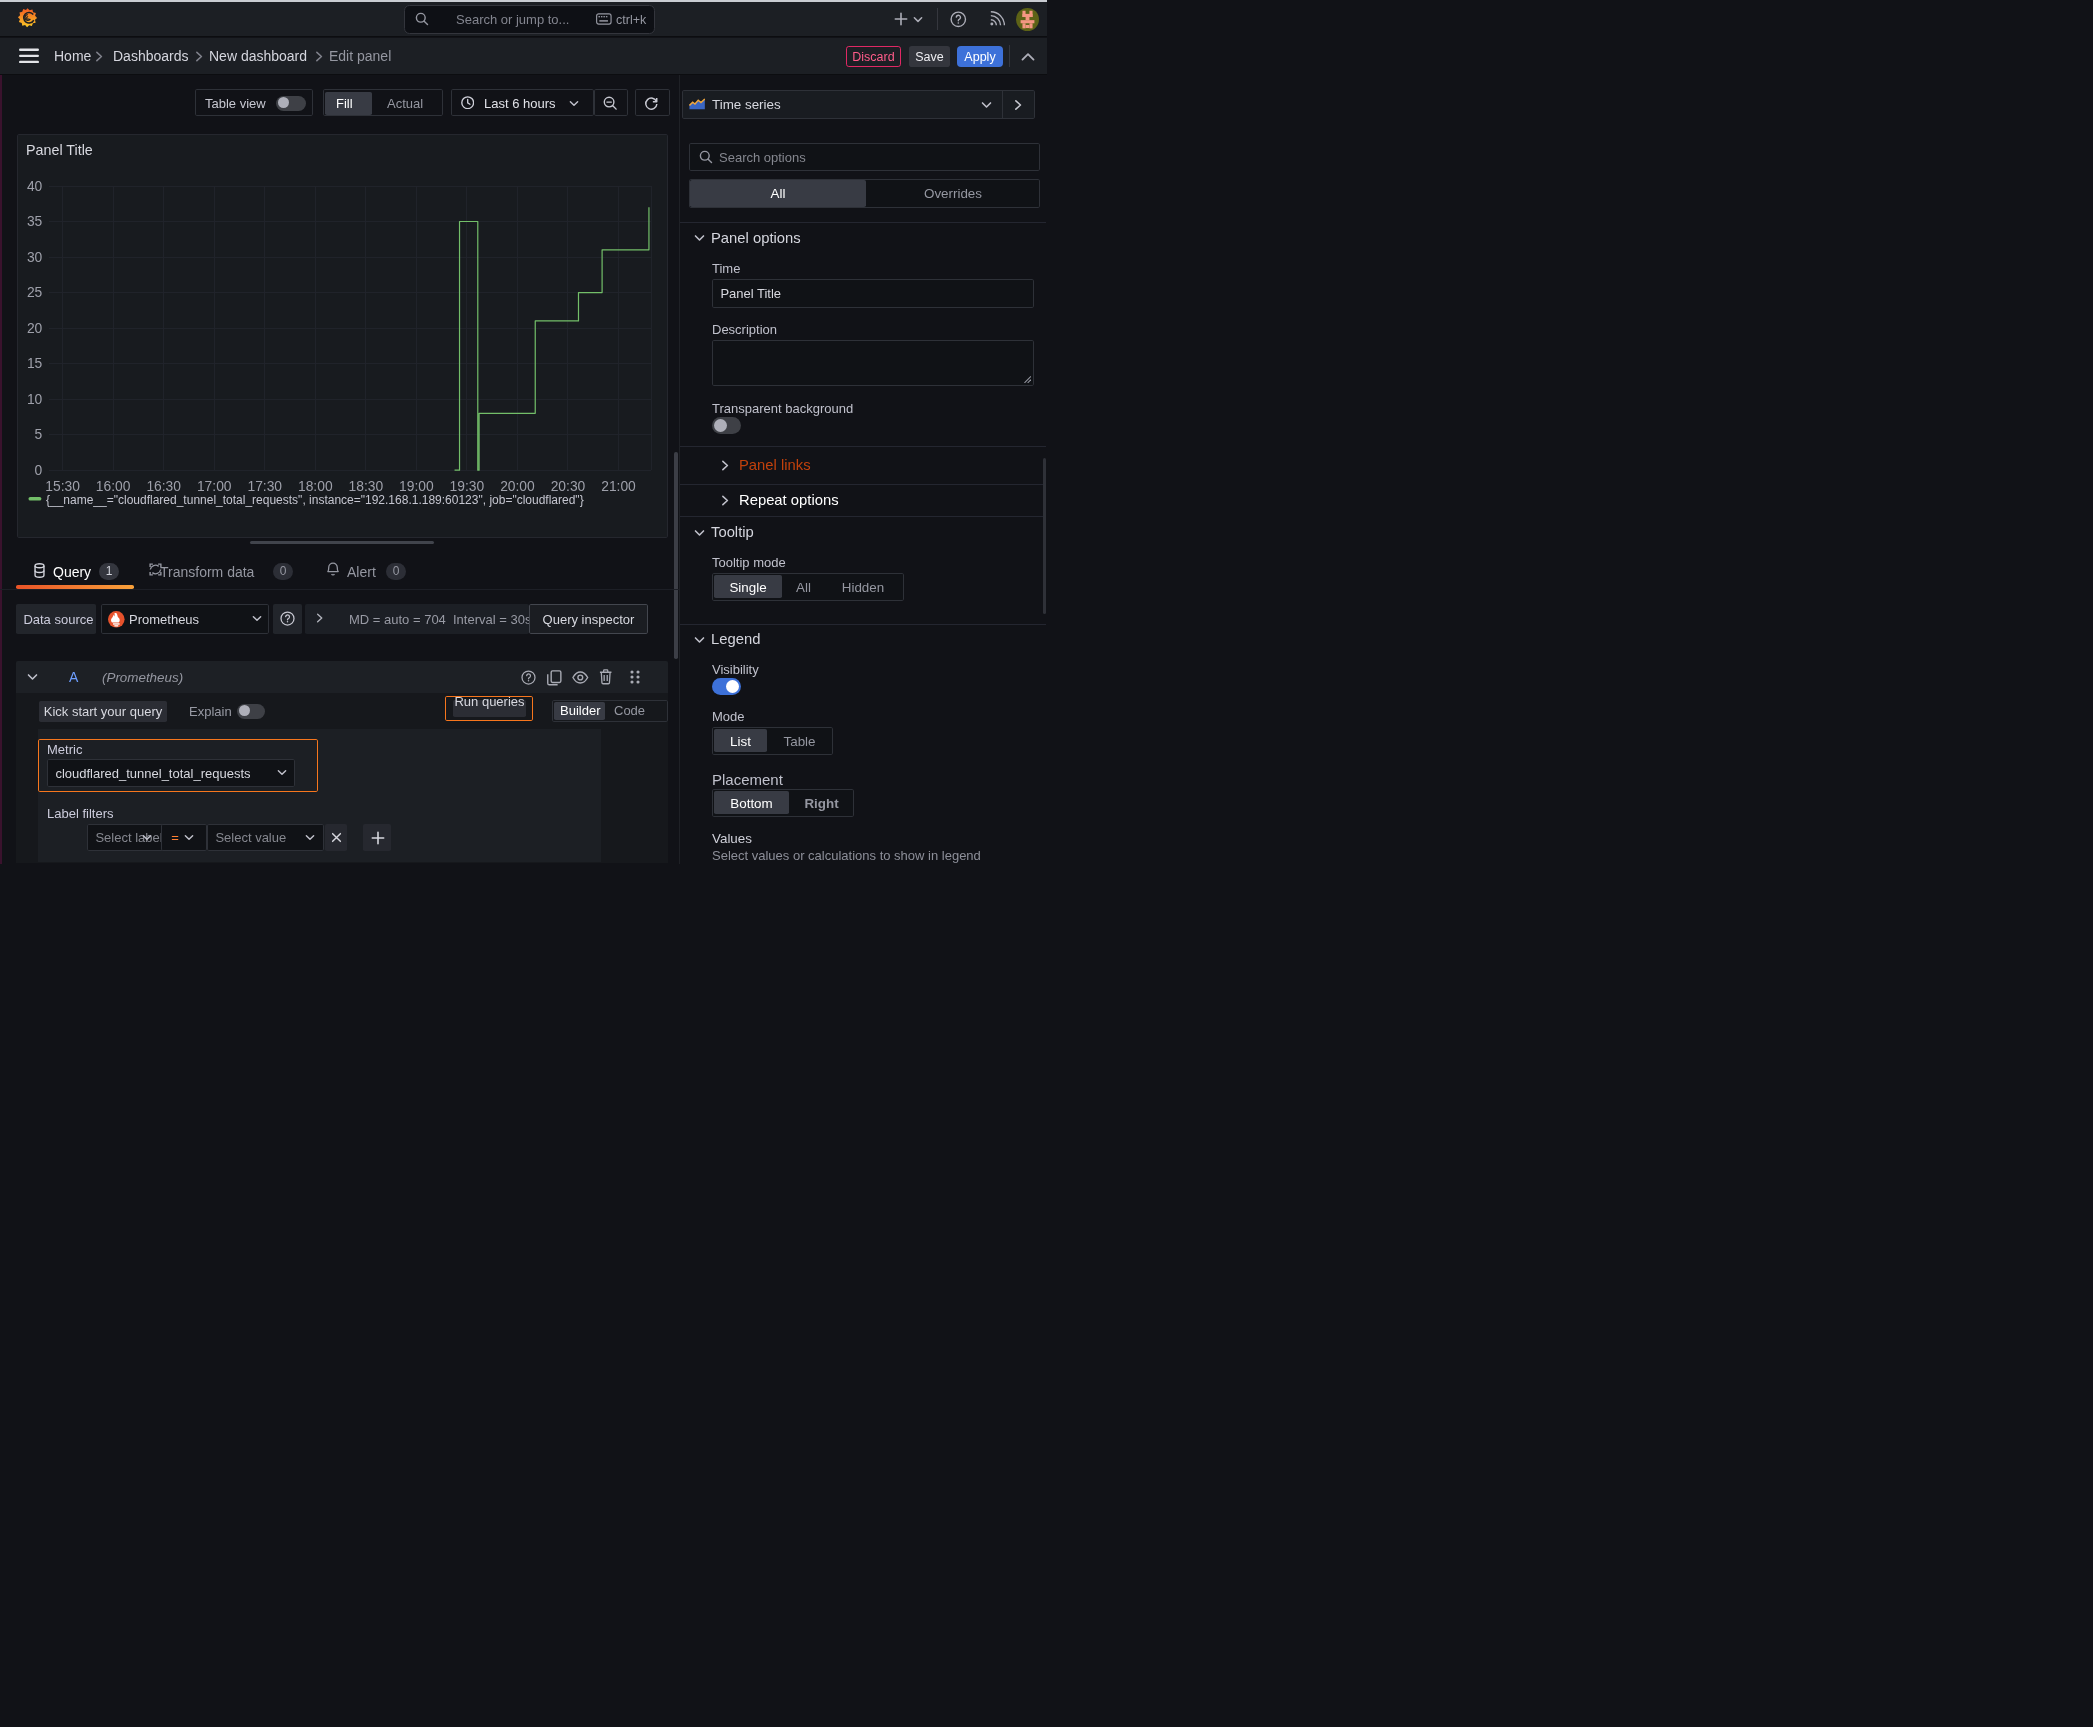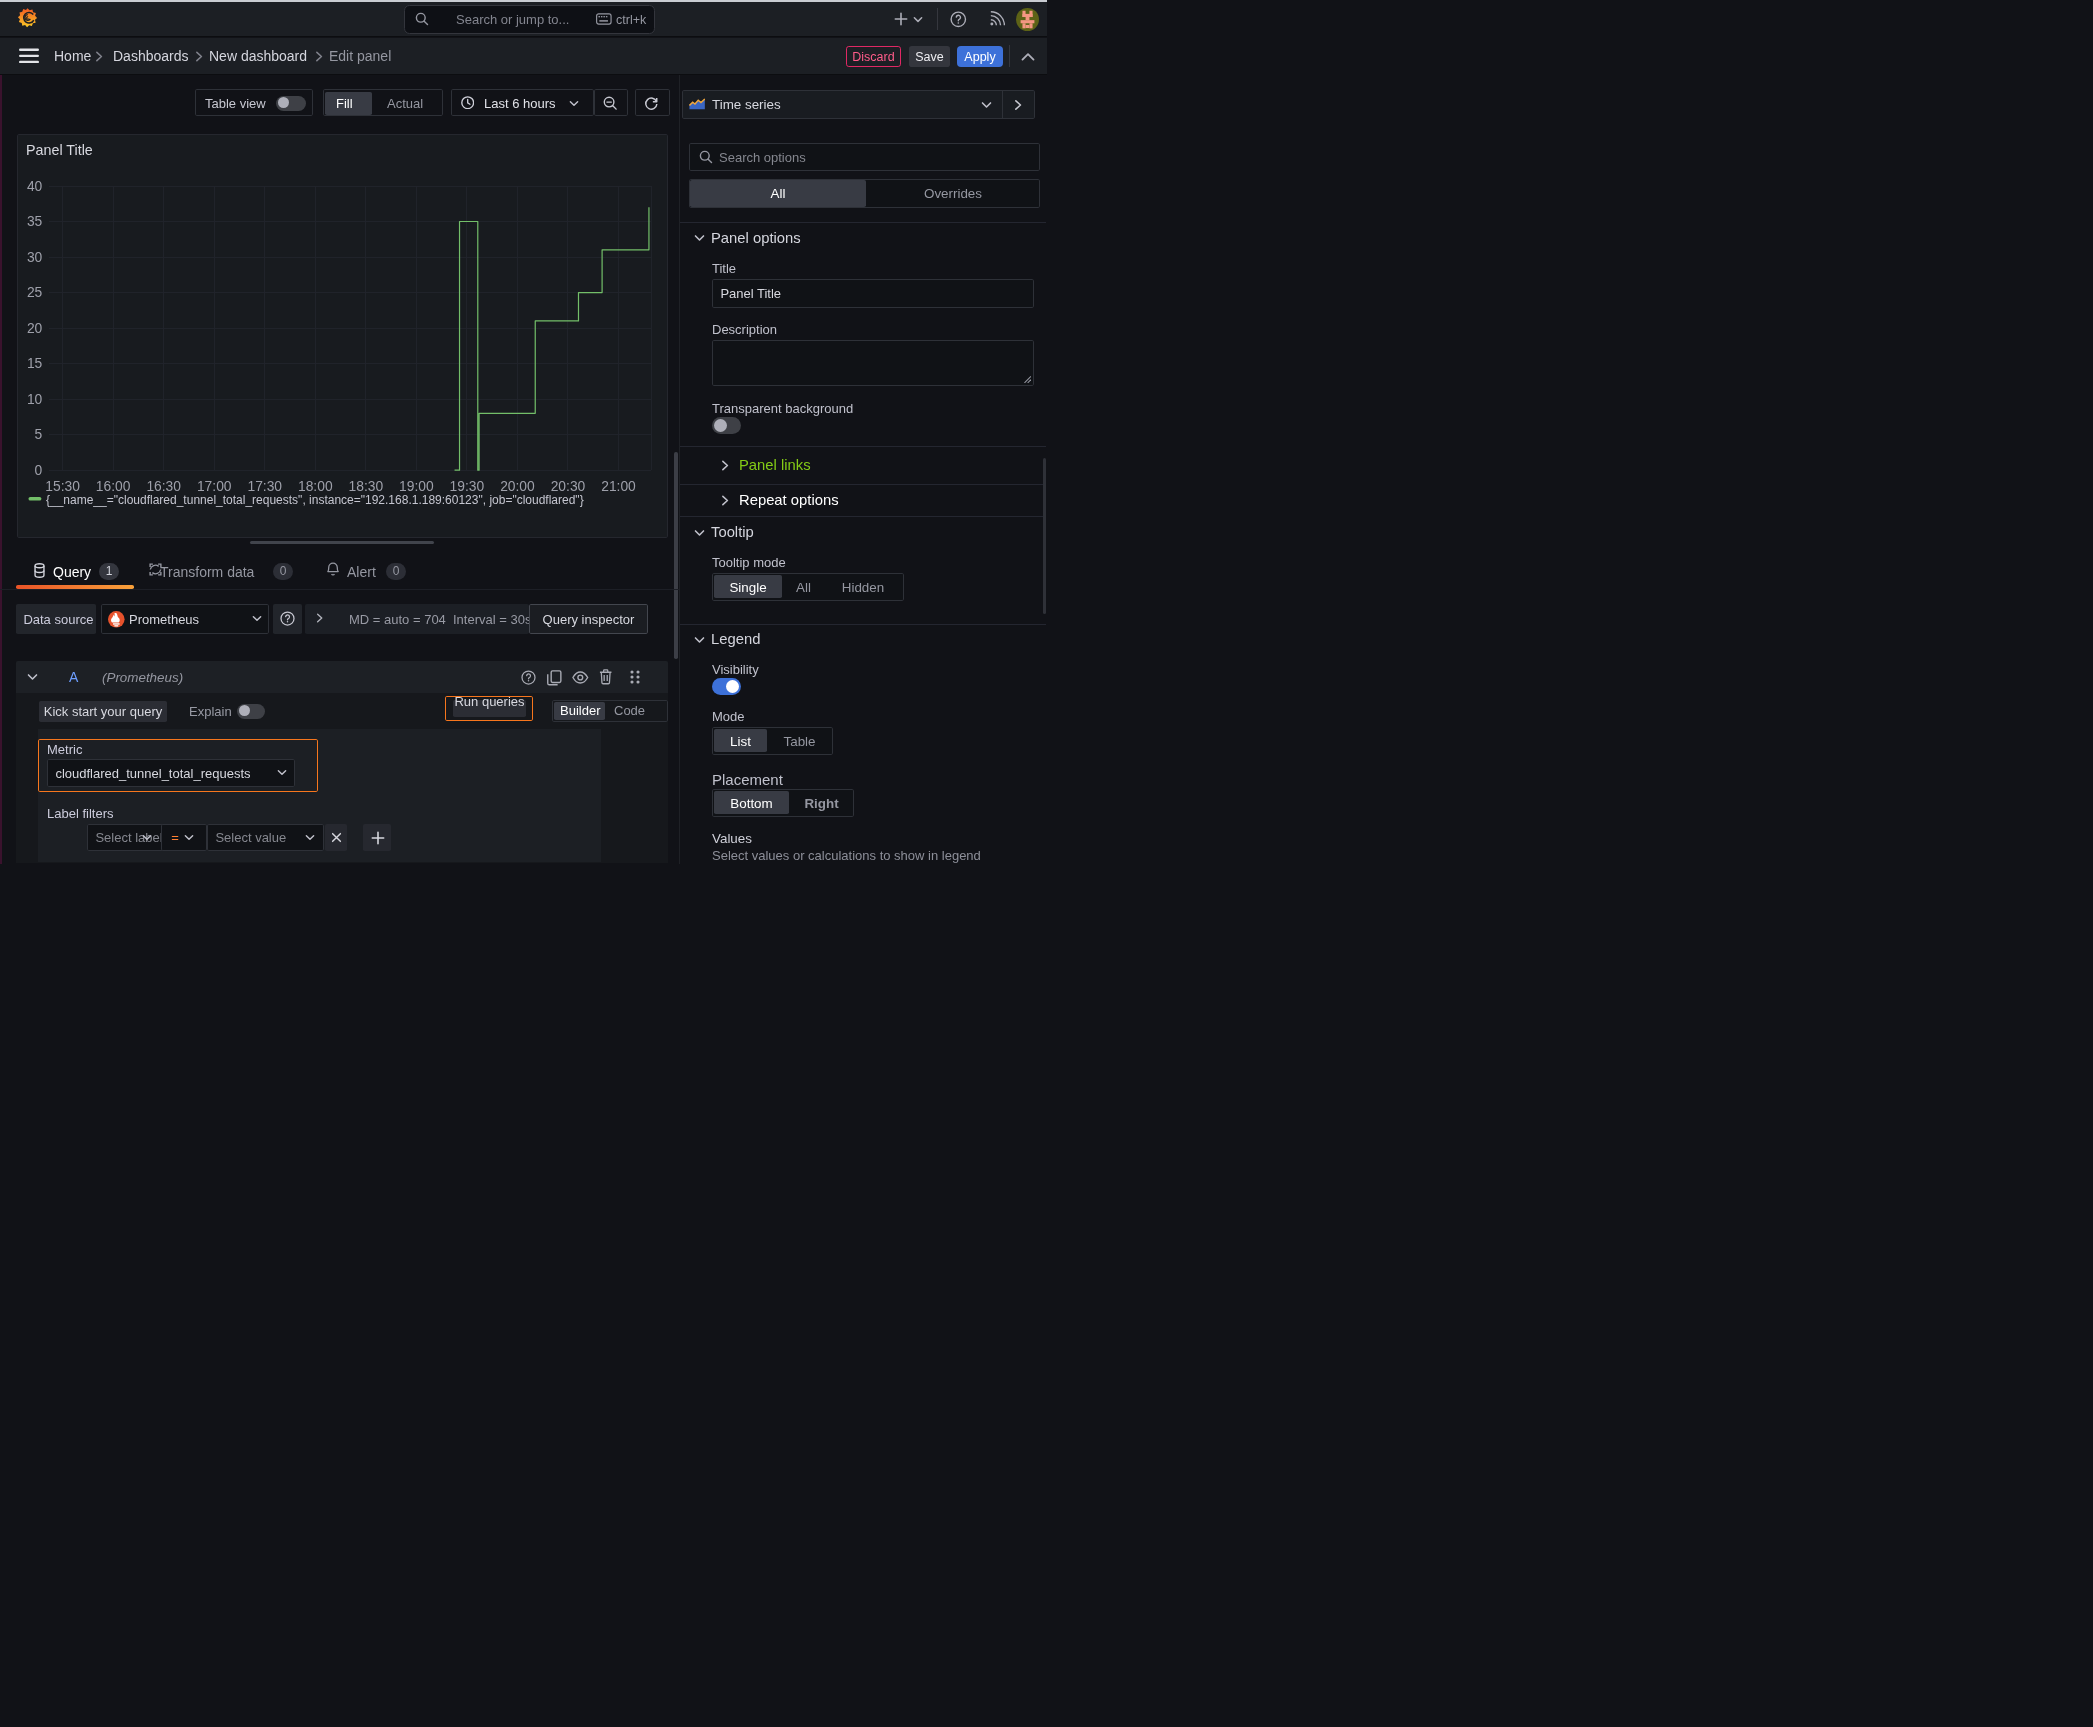--- a/index.html
+++ b/index.html
@@ -392,38 +392,38 @@
     <div class="abs" style="left:689px;top:179px;width:351px;height:29px;background:#101216;border:0.9px solid #2e3138;border-radius:1.8px;"></div>
     <div class="abs seg" style="left:690px;top:180px;width:176px;height:27px;"></div>
     <div class="abs" style="left:690px;top:186px;width:176px;text-align:center;font-size:13.4px;color:#ffffff;font-weight:500;">All</div>
     <div class="abs" style="left:866px;top:186px;width:174px;text-align:center;font-size:13.4px;color:#9597a1;">Overrides</div>
     <div class="abs" style="left:680px;top:222px;width:366px;height:0.9px;background:#242630;"></div>
 
     <svg class="abs" style="left:694px;top:234px" width="11" height="8.3" viewBox="0 0 11 8">
         <path d="M1.5 1.8 L5.5 5.8 L9.5 1.8" fill="none" stroke="#c0c1cb" stroke-width="1.6" stroke-linecap="round" stroke-linejoin="round"></path>
       </svg>
     <div class="abs" style="left:711px;top:230px;font-size:14.8px;font-weight:500;color:#d5d6de;">Panel options</div>
-    <div class="abs" style="left:712px;top:261px;font-size:13px;color:#c0c1cc;">Title</div>
+    <div class="abs" style="left:712px;top:261px;font-size:13px;color:#c0c1cc;">Time</div>
     <div class="abs" style="left:712px;top:279px;width:322px;height:29px;background:#101216;border:0.9px solid #2e3138;border-radius:1.8px;color:#d7d8df;font-size:13px;display:flex;align-items:center;padding-left:7.4px;">Panel Title</div>
     <div class="abs" style="left:712px;top:322px;font-size:13px;color:#c0c1cc;">Description</div>
     <div class="abs" style="left:712px;top:340px;width:322px;height:46px;background:#101216;border:0.9px solid #2e3138;border-radius:1.8px;"></div>
     <svg class="abs" style="left:1024px;top:376px" width="7.4" height="7.4" viewBox="0 0 8 8">
         <g stroke="#9597a1" stroke-width="1.1">
           <line x1="0.5" y1="7.5" x2="7.5" y2="0.5"></line>
           <line x1="4" y1="7.5" x2="7.5" y2="4"></line>
         </g>
       </svg>
     <div class="abs" style="left:712px;top:401px;font-size:13px;color:#c0c1cc;">Transparent background</div>
     <div class="abs" style="left:712px;top:417px;width:29px;height:17.4px;background:#3e4046;border-radius:9.2px;"></div>
     <div class="abs" style="left:714px;top:419px;width:13px;height:13px;background:#aeafb9;border-radius:50%;"></div>
     <div class="abs" style="left:680px;top:446px;width:366px;height:0.9px;background:#242630;"></div>
     <svg class="abs" style="left:721px;top:460px" width="8.3" height="11" viewBox="0 0 9 12">
         <path d="M2 1.5 L7 6 L2 10.5" fill="none" stroke="#c0c1cb" stroke-width="1.7" stroke-linecap="round" stroke-linejoin="round"></path>
       </svg>
-    <div class="abs" style="left:739px;top:457px;font-size:14.8px;font-weight:500;color:#84cc16;">Panel links</div>
+    <div class="abs" style="left:739px;top:457px;font-size:14.8px;font-weight:500;color:#c2410c;">Panel links</div>
     <div class="abs" style="left:680px;top:484px;width:366px;height:0.9px;background:#242630;"></div>
     <svg class="abs" style="left:721px;top:495px" width="8.3" height="11" viewBox="0 0 9 12">
         <path d="M2 1.5 L7 6 L2 10.5" fill="none" stroke="#c0c1cb" stroke-width="1.7" stroke-linecap="round" stroke-linejoin="round"></path>
       </svg>
     <div class="abs" style="left:739px;top:492px;font-size:14.8px;font-weight:500;color:#ffffff;">Repeat options</div>
     <div class="abs" style="left:680px;top:516px;width:366px;height:0.9px;background:#242630;"></div>
 
     <svg class="abs" style="left:694px;top:529px" width="11" height="8.3" viewBox="0 0 11 8">
         <path d="M1.5 1.8 L5.5 5.8 L9.5 1.8" fill="none" stroke="#c0c1cb" stroke-width="1.6" stroke-linecap="round" stroke-linejoin="round"></path>
       </svg>

